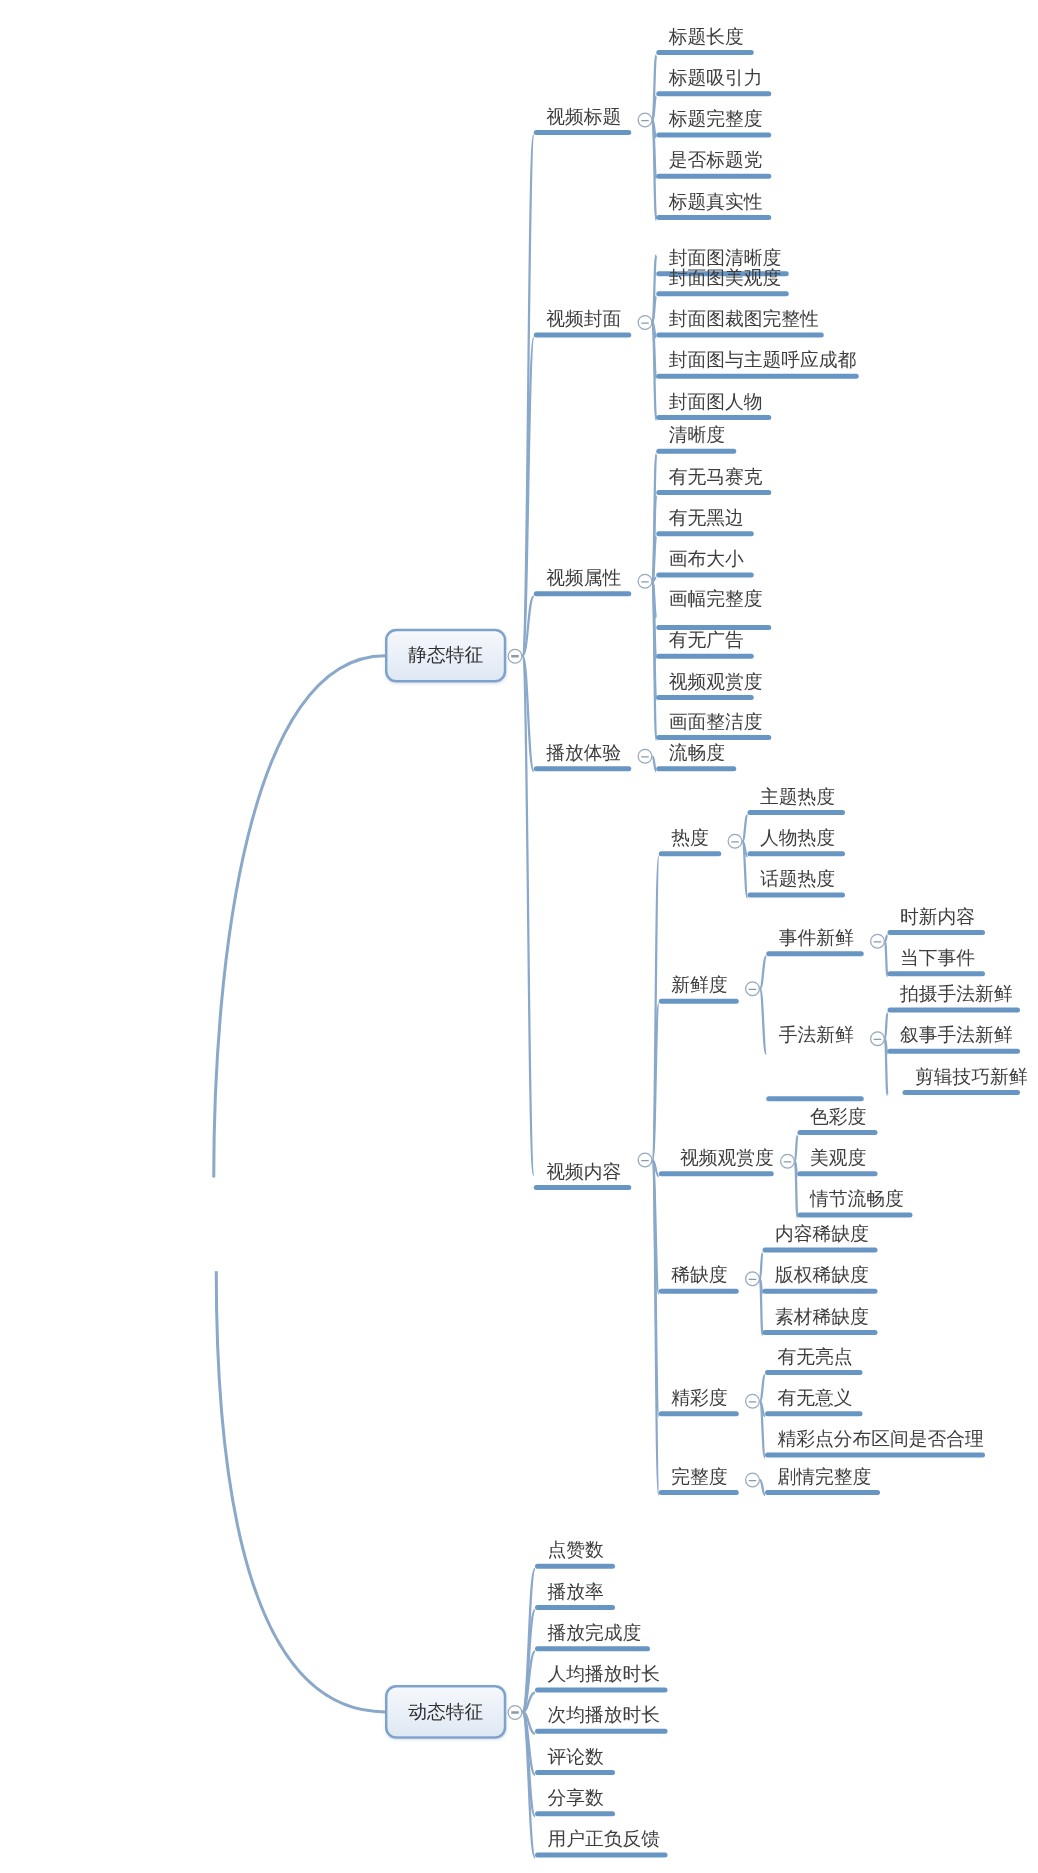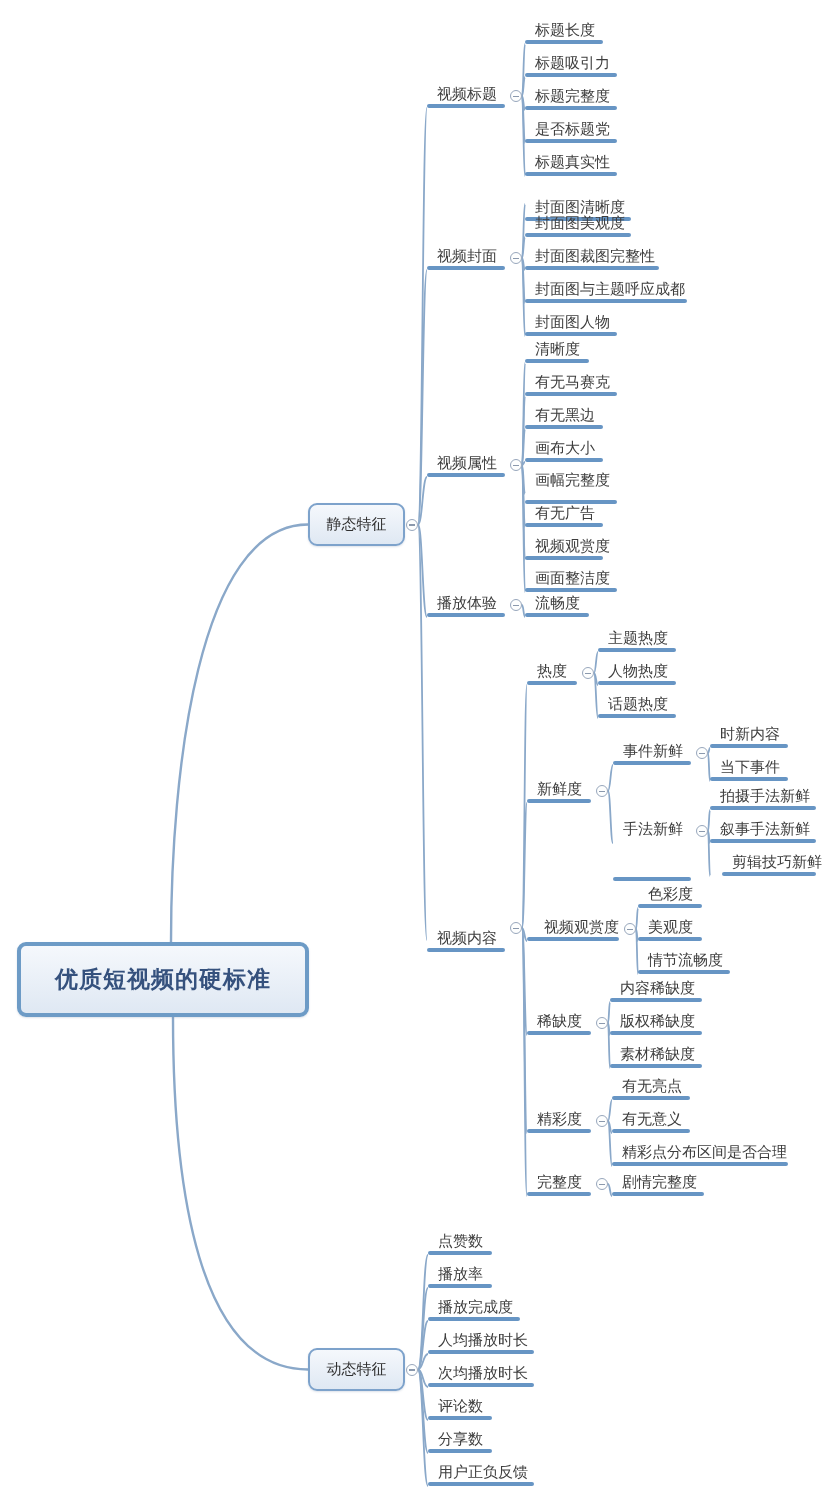--- a/index.html
+++ b/index.html
@@ -98,23 +98,20 @@
       <path d="M 173 1017 C 173 1187, 198 1369.5, 308 1369.5" fill="none" stroke="#8aa8c9" stroke-width="2.4"></path>
       <path d="M 418 1369.5 C 423 1369.5, 423 1255, 428 1255" fill="none" stroke="#8aa8c9" stroke-width="1.8"></path>
       <path d="M 418 1369.5 C 423 1369.5, 423 1288, 428 1288" fill="none" stroke="#8aa8c9" stroke-width="1.8"></path>
       <path d="M 418 1369.5 C 423 1369.5, 423 1321, 428 1321" fill="none" stroke="#8aa8c9" stroke-width="1.8"></path>
       <path d="M 418 1369.5 C 423 1369.5, 423 1354, 428 1354" fill="none" stroke="#8aa8c9" stroke-width="1.8"></path>
       <path d="M 418 1369.5 C 423 1369.5, 423 1387, 428 1387" fill="none" stroke="#8aa8c9" stroke-width="1.8"></path>
       <path d="M 418 1369.5 C 423 1369.5, 423 1420, 428 1420" fill="none" stroke="#8aa8c9" stroke-width="1.8"></path>
       <path d="M 418 1369.5 C 423 1369.5, 423 1453, 428 1453" fill="none" stroke="#8aa8c9" stroke-width="1.8"></path>
       <path d="M 418 1369.5 C 423 1369.5, 423 1486, 428 1486" fill="none" stroke="#8aa8c9" stroke-width="1.8"></path>
     </svg>
-<div class="box root" style="left: 17px; top: 942px; width: 292px; height: 75px;">
-      <span>优质短视频的硬标准</span>
-    </div>
     <div class="box topic" style="left: 308px; top: 503px; width: 97px; height: 43px;">
       <span>静态特征</span>
     </div>
     <div class="collapse" style="left: 406px; top: 518.5px;">
       <i></i>
     </div>
     <div class="line-node" style="left: 427px; top: 85px; width: 78px;">
       <span class="lbl">视频标题</span>
       <div class="ul"></div>
     </div>

